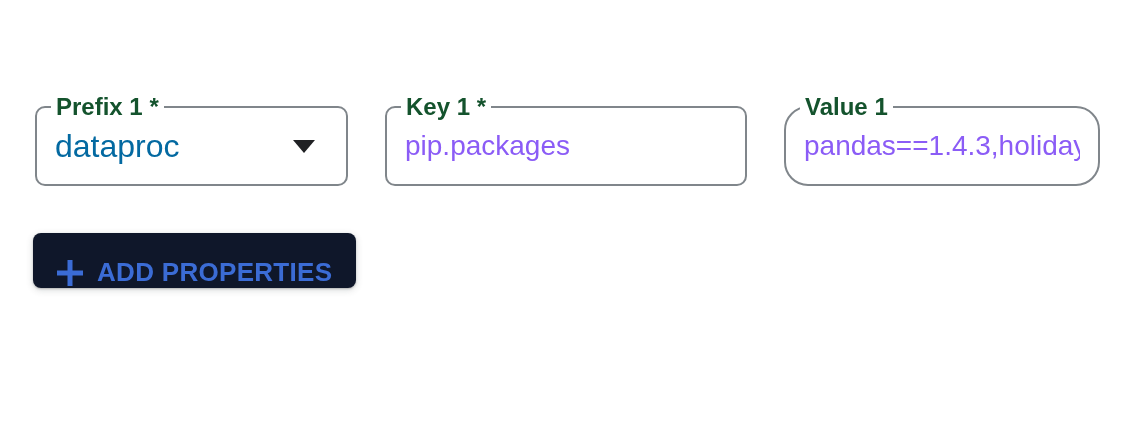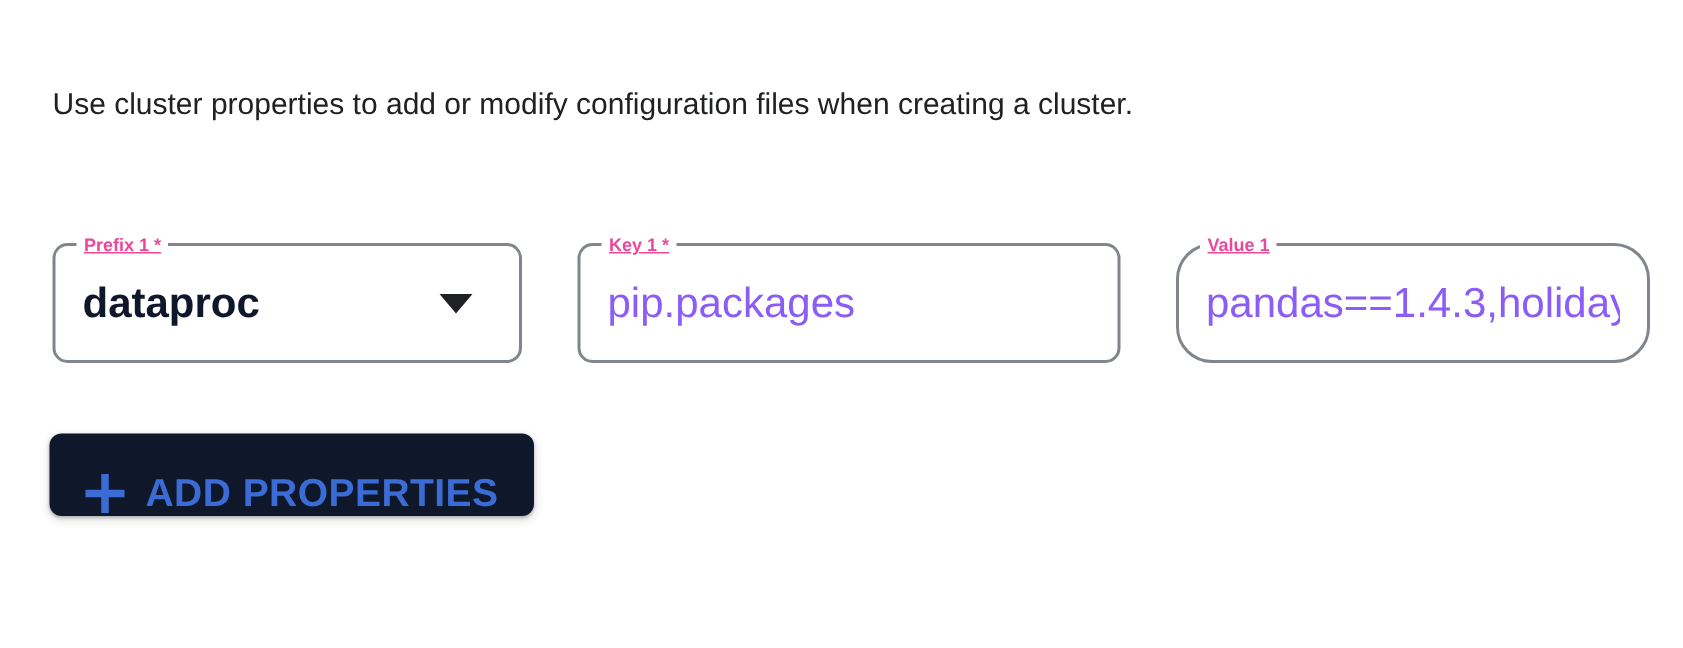--- a/index.html
+++ b/index.html
@@ -46,31 +46,30 @@
   }
   .field.w1 { width: 313px; }
   .field.w2 { width: 362px; }
   .field.w3 { width: 316px; border-radius: 24px; }
   .field-label {
     position: absolute;
     top: -12px;
     left: 14px;
     background: #ffffff;
     padding: 0 5px;
-    font-size: 12px;
+    font-size: 24px;
     font-weight: 700;
-    color: #ec4899;
+    color: #14532d;
     line-height: 22px;
     white-space: nowrap;
-    text-decoration: underline;
   }
   .field-value {
-    font-size: 28px;
-    font-weight: 700;
-    color: #0f172a;
+    font-size: 32px;
+    font-weight: 400;
+    color: #0369a1;
     white-space: nowrap;
   }
   .field-input {
     border: none;
     outline: none;
     background: transparent;
     width: 100%;
     font-family: "Liberation Sans", sans-serif;
     font-size: 28px;
     font-weight: 400;
@@ -112,21 +111,20 @@
     white-space: nowrap;
   }
   .plus-icon { display: inline-block; line-height: 0; }
 </style>
 </head>
 <body>
 
 <div class="page">
 
 
-  <p class="page-description">Use cluster properties to add or modify configuration files when creating a cluster.</p>
 
   <div class="fields-row">
 
     <div class="field w1 select-field">
       <span class="field-label">Prefix 1 *</span>
       <span class="field-value">dataproc</span>
       <span class="dropdown-arrow"></span>
     </div>
 
     <div class="field w2">

